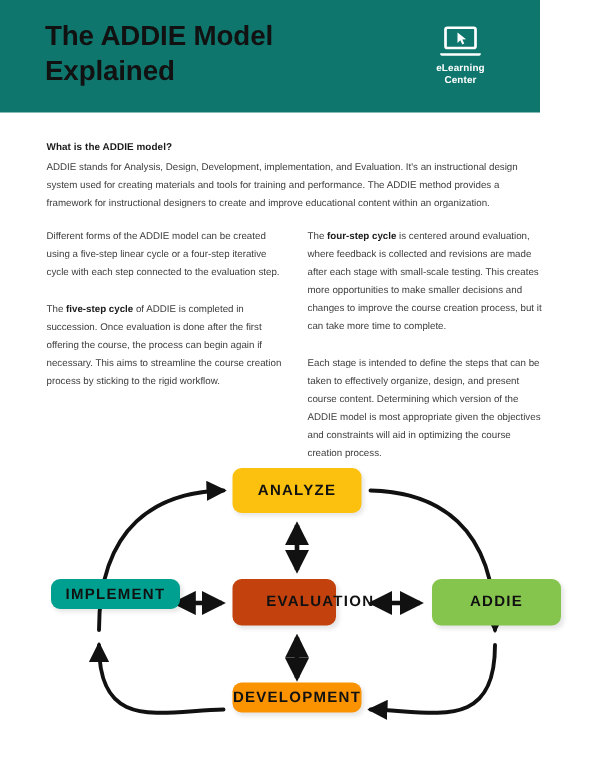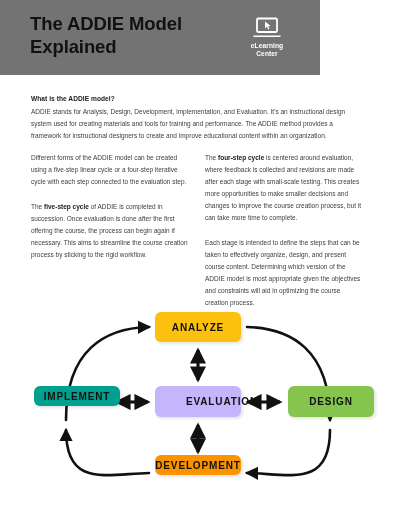--- a/index.html
+++ b/index.html
@@ -19,23 +19,23 @@
     width: 396px;
     height: 512px;
     background: #ffffff;
   }
 
   
   .header {
     position: absolute;
     left: 0;
     top: 0;
-    width: 320px;
+    width: 360px;
     height: 75px;
-    background: #737373;
+    background: #0f766e;
     box-sizing: border-box;
   }
   .header-title {
     position: absolute;
     left: 30px;
     top: 13px;
     width: 220px;
     font-size: 18.5px;
     font-weight: bold;
     line-height: 1.23;
@@ -128,21 +128,21 @@
     justify-content: center;
     font-size: 10px;
     font-weight: bold;
     letter-spacing: 0.85px;
     color: #111111;
     box-shadow: 1.5px 2px 3px rgba(0,0,0,0.10);
     box-sizing: border-box;
   }
   .node-analyze     { left: 155px; top: 312px; width: 86px; height: 30px; background: #fcc10f; }
   .node-implement   { left: 34px;  top: 386px; width: 86px; height: 20px; background: #00a090; }
-  .node-evaluation  { left: 155px; top: 386px; width: 86px; height: 31px; background: #c4b5fd; padding-left: 48px; }
+  .node-evaluation  { left: 155px; top: 386px; width: 69px; height: 31px; background: #c2410c; padding-left: 48px; }
   .node-design      { left: 288px; top: 386px; width: 86px; height: 31px; background: #85c44d; }
   .node-development { left: 155px; top: 455px; width: 86px; height: 20px; background: #fb9200; }
 </style>
 </head>
 <body>
 
 <div class="page">
 
   <div class="header">
     <div class="header-title">The ADDIE Model
@@ -197,16 +197,16 @@
 
       <path d="M 117 102 L 148 102" fill="none" stroke="#111111" stroke-width="3.1" marker-start="url(#ah)" marker-end="url(#ah)"></path>
 
       <path d="M 248 102 L 280 102" fill="none" stroke="#111111" stroke-width="3.1" marker-start="url(#ah)" marker-end="url(#ah)"></path>
     </svg>
   </div>
 
   <div class="node node-analyze">ANALYZE</div>
   <div class="node node-implement">IMPLEMENT</div>
   <div class="node node-evaluation">EVALUATION</div>
-  <div class="node node-design">DESIGN</div>
+  <div class="node node-design">ADDIE</div>
   <div class="node node-development">DEVELOPMENT</div>
 
 </div>
 
 </body></html>

